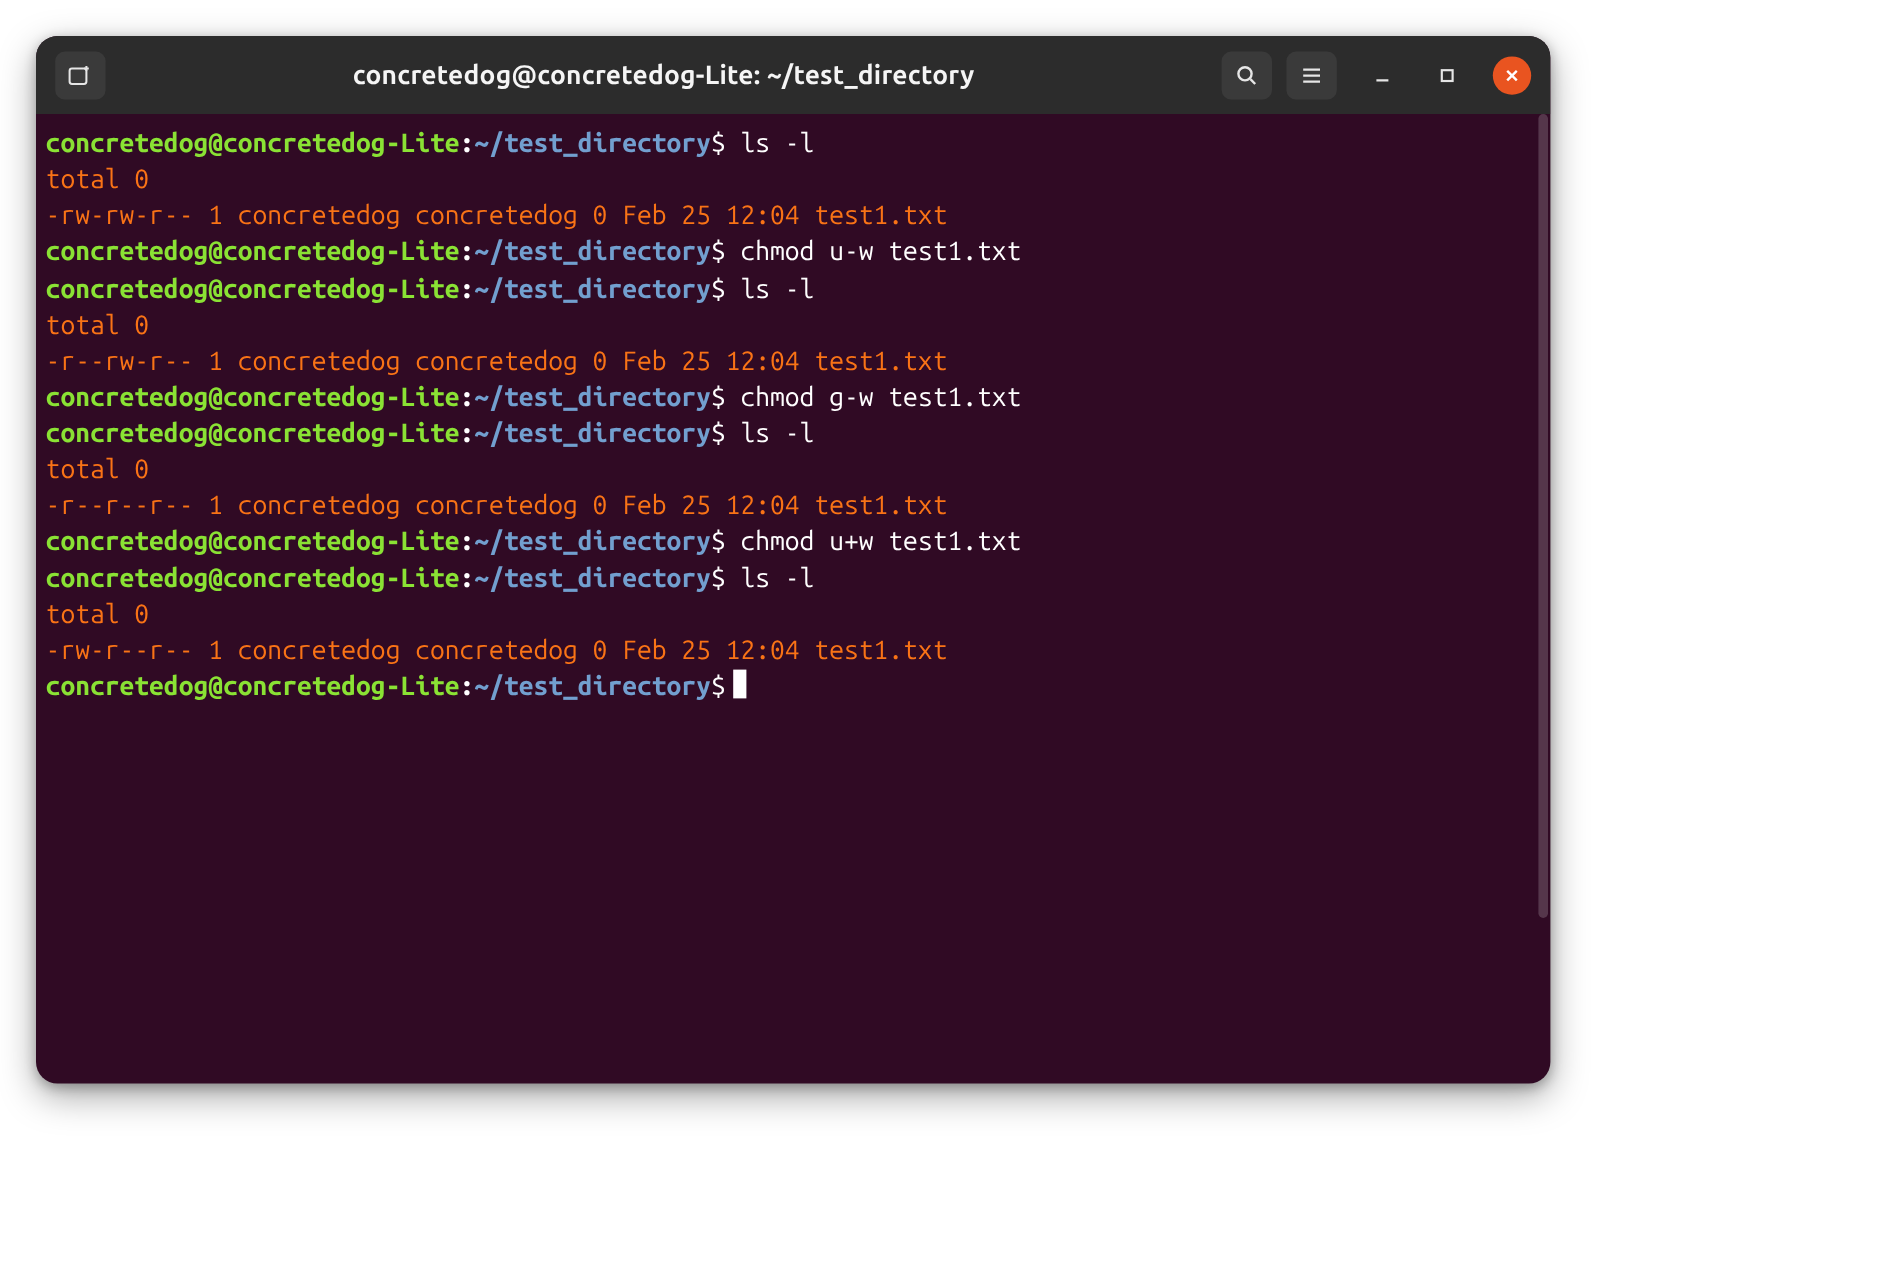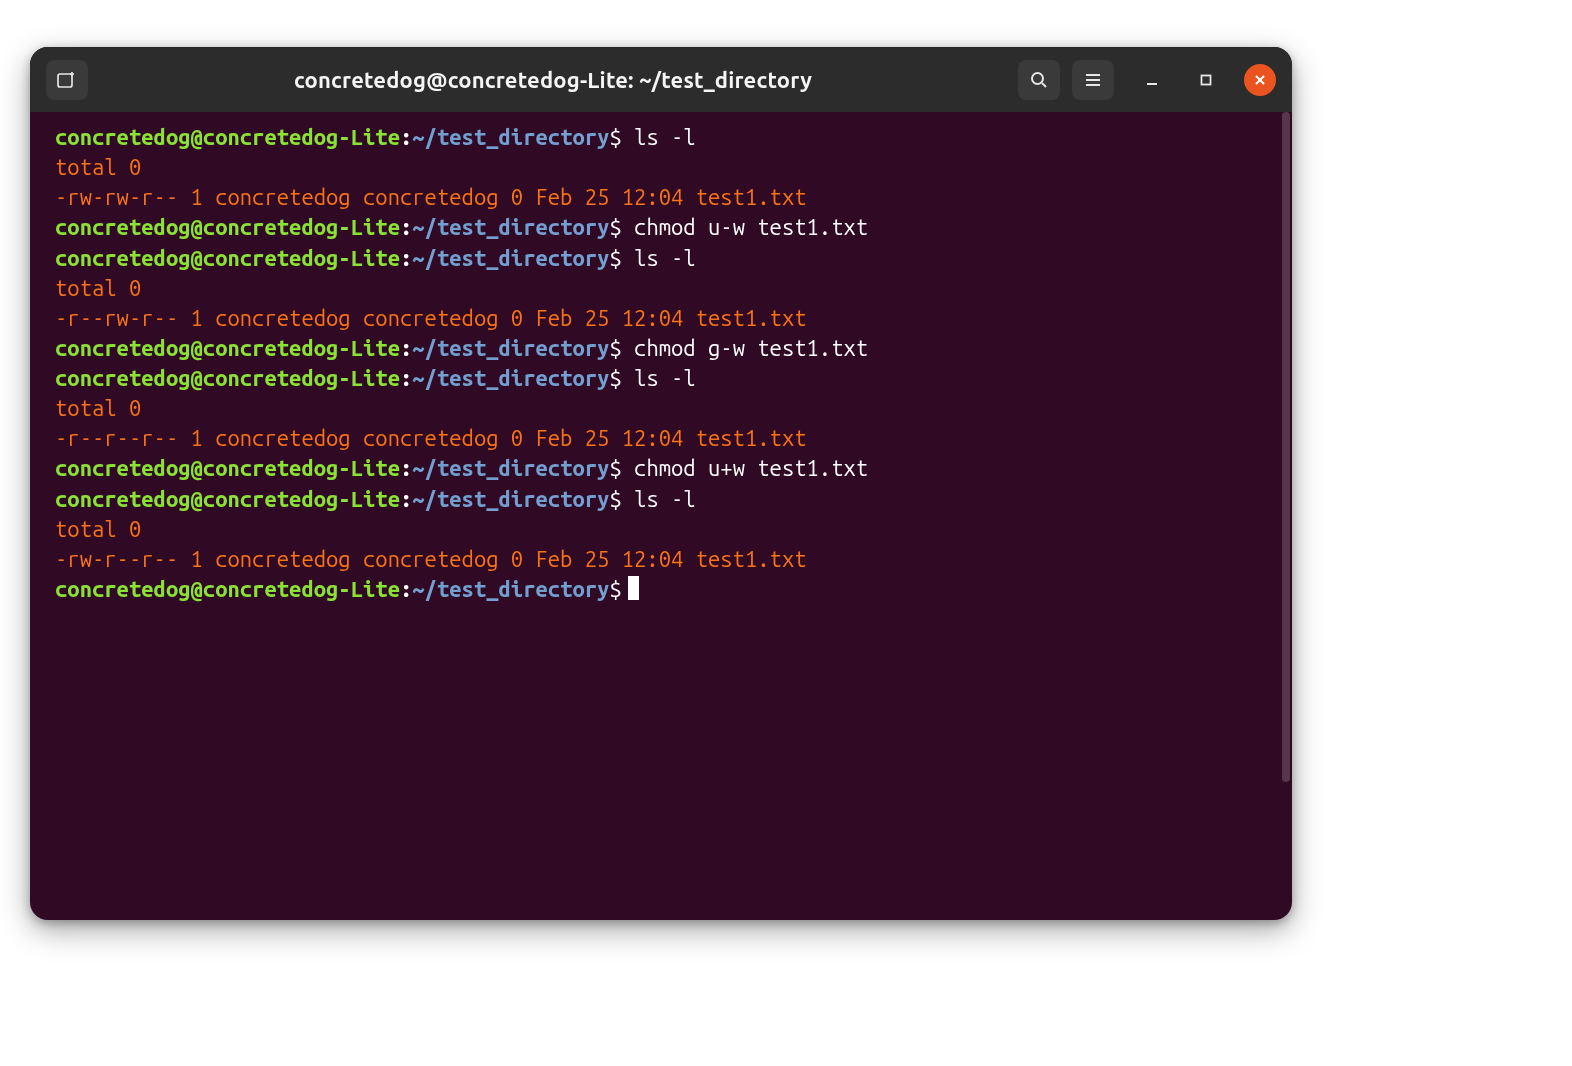--- a/index.html
+++ b/index.html
@@ -16,21 +16,20 @@
   .window {
     width: 1262px;
     height: 873px;
     background: #300a24;
     border-radius: 18px;
     box-shadow: 0 10px 30px rgba(0,0,0,0.35), 0 3px 10px rgba(0,0,0,0.25);
     overflow: hidden;
     display: flex;
     flex-direction: column;
     position: relative;
-    margin-top: 17px;
   }
   .titlebar {
     height: 65px;
     background: #2c2c2c;
     display: flex;
     align-items: center;
     padding: 0 16px;
     gap: 12px;
     flex-shrink: 0;
   }
@@ -69,21 +68,21 @@
     color: #e6e6e6;
     cursor: pointer;
   }
   .ctrl.close {
     background: #e95420;
     border-radius: 50%;
     color: #fff;
   }
   .terminal {
     flex: 1;
-    padding: 10px 16px 16px 25px;
+    padding: 10px 16px 16px 8px;
     font-size: 22px;
     line-height: 1.37;
     color: #ffffff;
     white-space: pre;
     overflow: hidden;
     position: relative;
   }
   .scrollbar {
     position: absolute;
     right: 2px;

